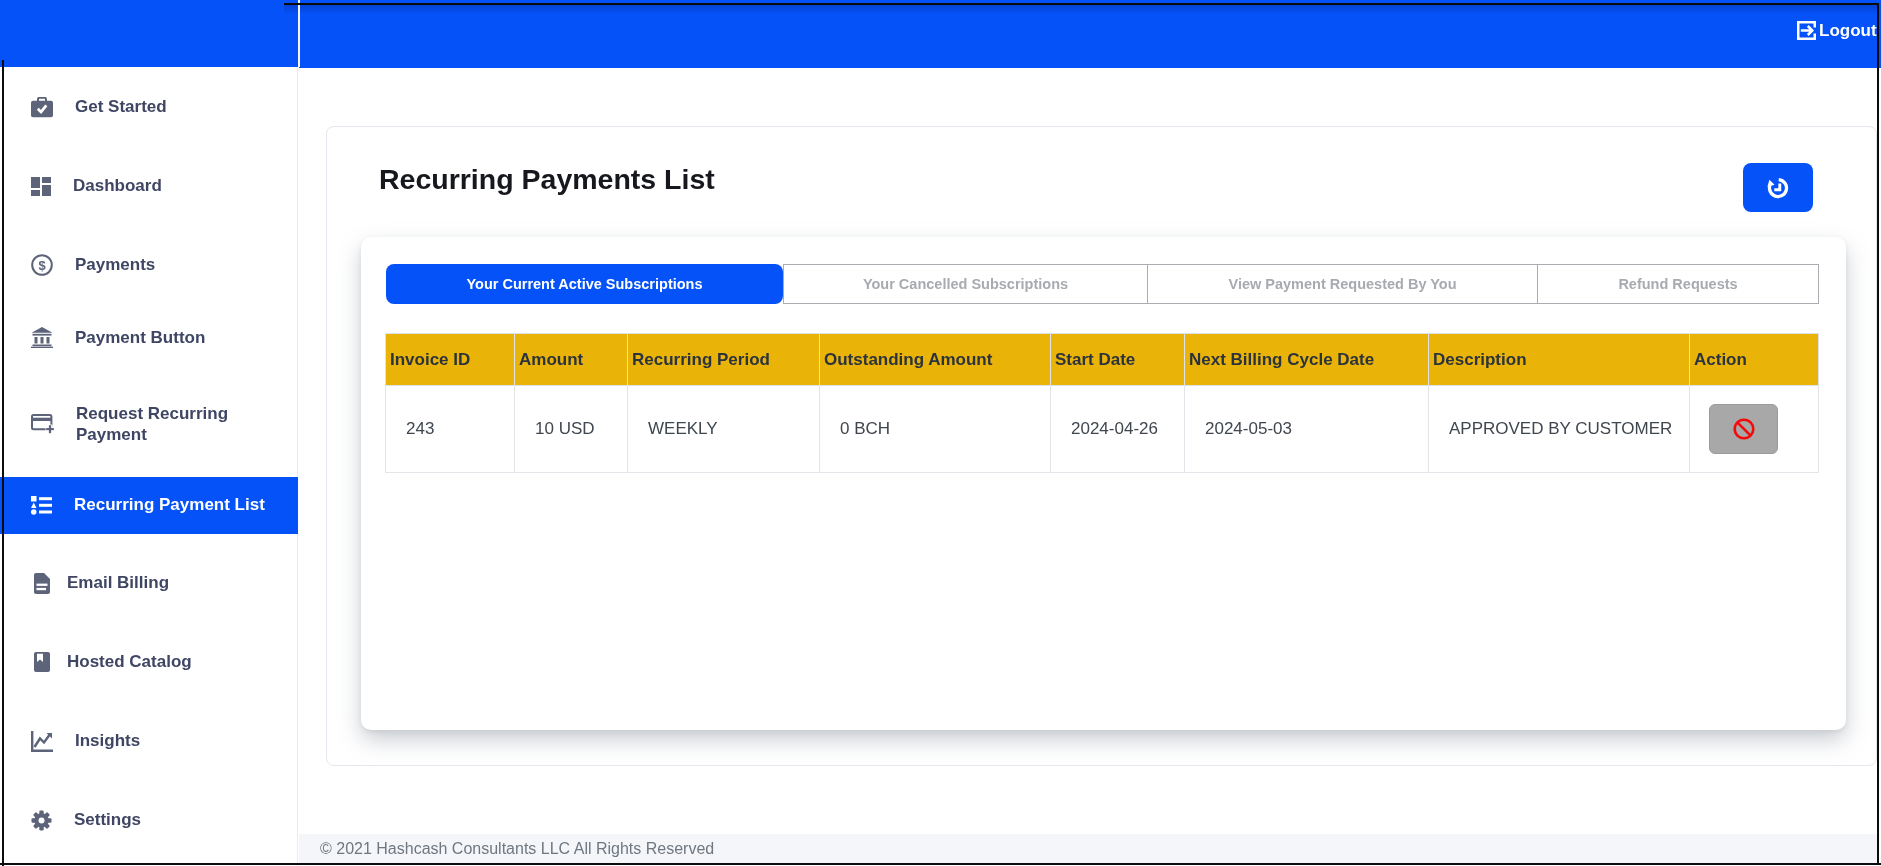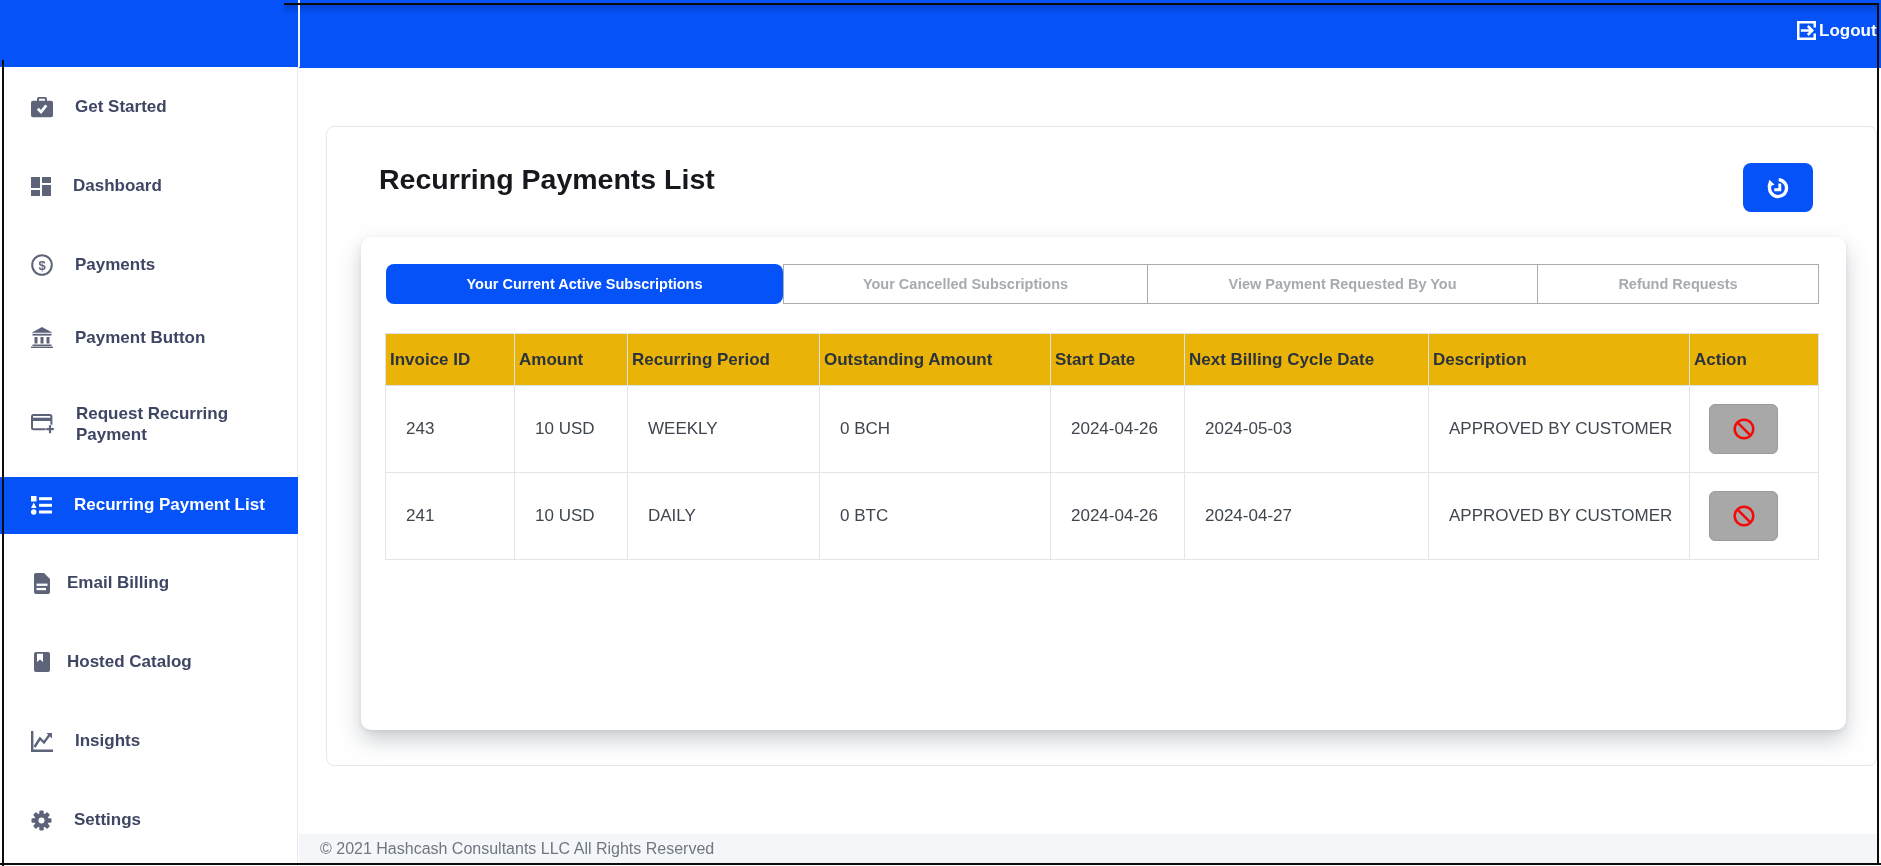--- a/index.html
+++ b/index.html
@@ -206,37 +206,20 @@
           <td>APPROVED BY CUSTOMER</td>
           <td style="padding-left:19px">
             <div class="cancelbtn">
               <svg width="22" height="22" viewBox="0 0 22 22">
                 <circle cx="11" cy="11" r="9.3" fill="none" stroke="#f30b0b" stroke-width="2.6"></circle>
                 <line x1="4.6" y1="4.6" x2="17.4" y2="17.4" stroke="#f30b0b" stroke-width="2.6"></line>
               </svg>
             </div>
           </td>
         </tr>
-        <tr>
-          <td>241</td>
-          <td>10 USD</td>
-          <td>DAILY</td>
-          <td>0 BTC</td>
-          <td>2024-04-26</td>
-          <td>2024-04-27</td>
-          <td>APPROVED BY CUSTOMER</td>
-          <td style="padding-left:19px">
-            <div class="cancelbtn">
-              <svg width="22" height="22" viewBox="0 0 22 22">
-                <circle cx="11" cy="11" r="9.3" fill="none" stroke="#f30b0b" stroke-width="2.6"></circle>
-                <line x1="4.6" y1="4.6" x2="17.4" y2="17.4" stroke="#f30b0b" stroke-width="2.6"></line>
-              </svg>
-            </div>
-          </td>
-        </tr>
       </tbody>
     </table>
   </div>
 
   <div class="abs footer">© 2021 Hashcash Consultants LLC All Rights Reserved</div>
 
   <div class="abs bl" style="left:284px; top:3px; width:1595px; height:2px;"></div>
   <div class="abs bl" style="left:1877px; top:3px; width:2px; height:861px;"></div>
   <div class="abs bl" style="left:0; top:863px; width:1881px; height:2px;"></div>
   <div class="abs bl" style="left:2px; top:60px; width:2px; height:806px;"></div>

